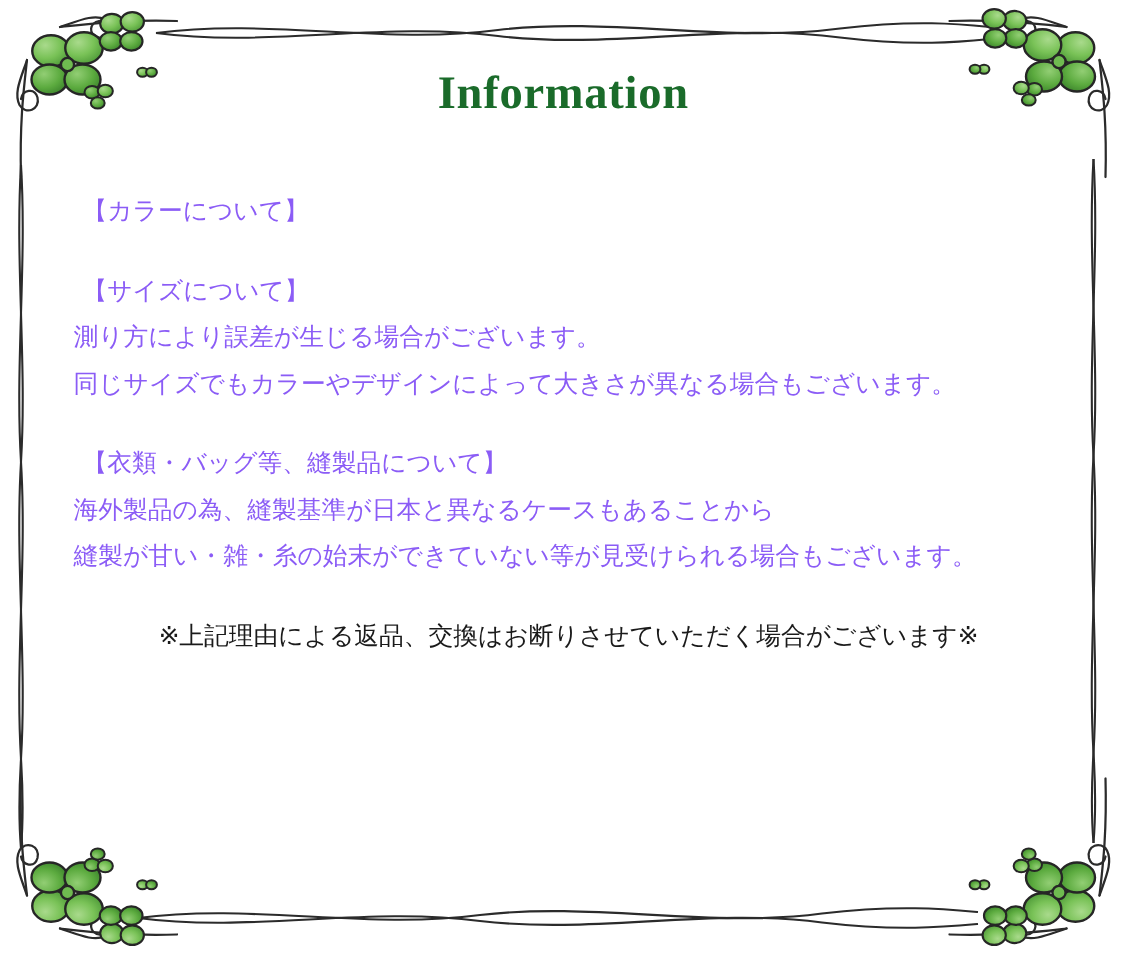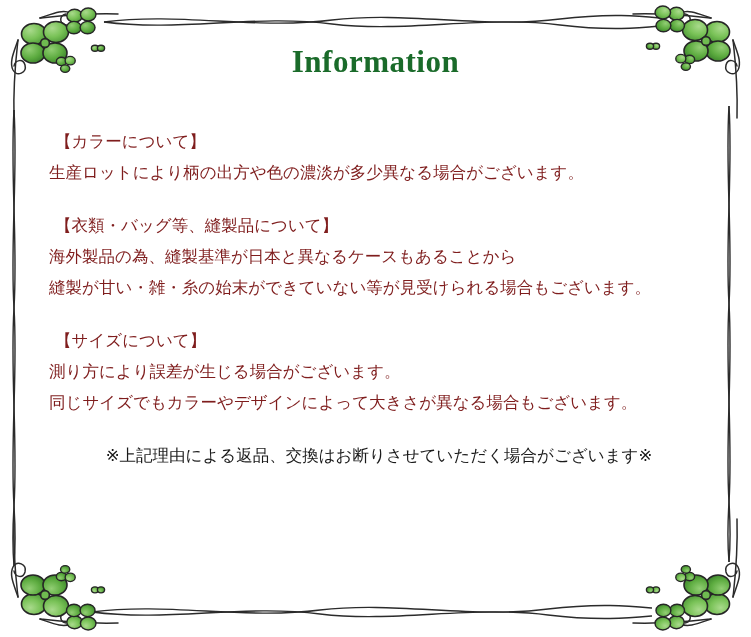--- a/index.html
+++ b/index.html
@@ -51,21 +51,21 @@
   .section {
     margin-bottom: 22px;
   }
   .section:last-child {
     margin-bottom: 0;
     text-align: center;
   }
   .line {
     font-size: 16.5px;
     line-height: 31px;
-    color: #7f1d1d;
+    color: #8b5cf6;
     white-space: nowrap;
   }
   .line.heading {
     padding-left: 6px;
   }
   .note {
     font-size: 16.5px;
     line-height: 31px;
     color: #1a1a1a;
     white-space: nowrap;
@@ -166,33 +166,32 @@
   </svg>
 
   <div id="content">
 
     <div class="title">Information</div>
 
     <div class="body-block">
 
       <div class="section">
         <div class="line heading">【カラーについて】</div>
-        <div class="line">生産ロットにより柄の出方や色の濃淡が多少異なる場合がございます。</div>
+      </div>
+
+      <div class="section">
+        <div class="line heading">【サイズについて】</div>
+        <div class="line">測り方により誤差が生じる場合がございます。</div>
+        <div class="line">同じサイズでもカラーやデザインによって大きさが異なる場合もございます。</div>
       </div>
 
       <div class="section">
         <div class="line heading">【衣類・バッグ等、縫製品について】</div>
         <div class="line">海外製品の為、縫製基準が日本と異なるケースもあることから</div>
         <div class="line">縫製が甘い・雑・糸の始末ができていない等が見受けられる場合もございます。</div>
-      </div>
-
-      <div class="section">
-        <div class="line heading">【サイズについて】</div>
-        <div class="line">測り方により誤差が生じる場合がございます。</div>
-        <div class="line">同じサイズでもカラーやデザインによって大きさが異なる場合もございます。</div>
       </div>
 
       <div class="section">
         <div class="note">※上記理由による返品、交換はお断りさせていただく場合がございます※</div>
       </div>
 
     </div>
   </div>
 </div>
 

